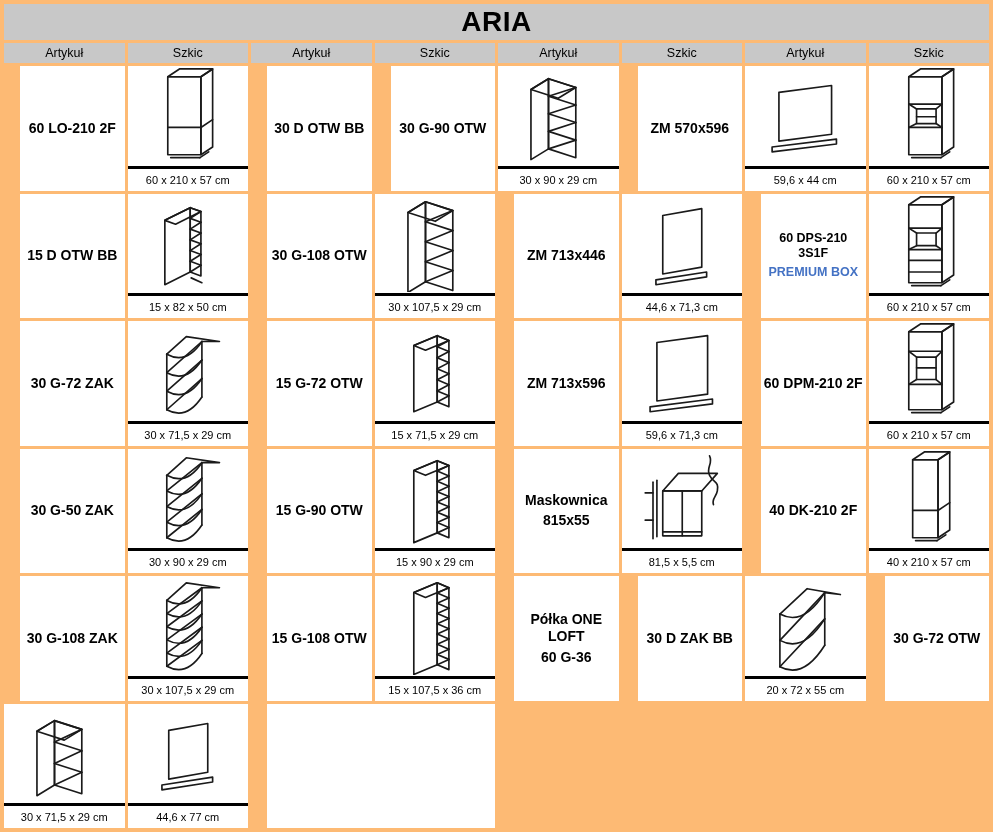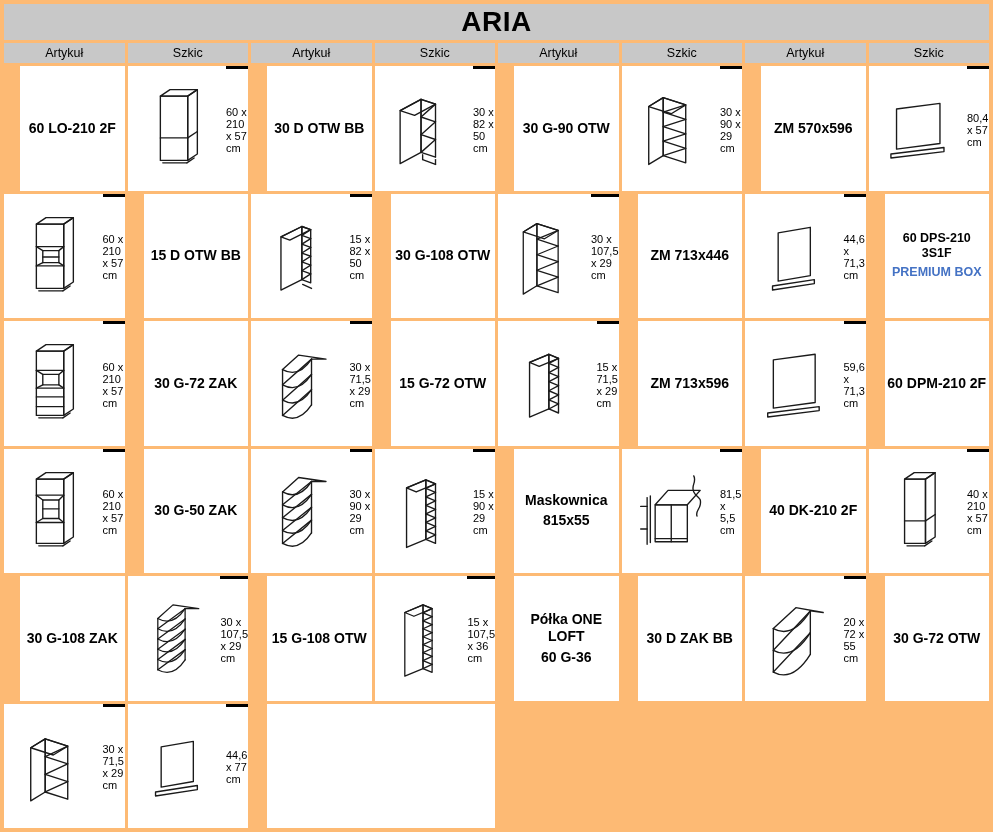--- a/index.html
+++ b/index.html
@@ -23,21 +23,21 @@
     font-size:12.5px;
   }
   .cell{background:#fff;min-width:0;min-height:0;}
   .art{
     display:flex;flex-direction:column;align-items:center;justify-content:center;
     font-weight:bold;font-size:14px;text-align:center;padding:2px;gap:3px;
     box-sizing:border-box;line-height:1.25;margin-left:16px;
   }
   .art.small{font-size:12.5px;}
   .l2.blue{color:#4472c4;}
-  .sk{display:flex;box-sizing:border-box;}
+  .sk{display:flex;flex-direction:column;box-sizing:border-box;}
   .sk .draw{flex:1;display:flex;align-items:center;justify-content:center;overflow:hidden;padding:1px;min-height:0;}
   .sk .draw svg{width:100%;height:100%;display:block;}
   .sk .dims{
     flex:0 0 22px;border-top:3px solid #000;
     display:flex;align-items:center;justify-content:center;
     font-size:11px;
   }
 </style>
 </head>
 <body>
@@ -68,40 +68,20 @@
             <line x1="39" y1="62" x2="73" y2="62"></line>
             <line x1="73" y1="62" x2="85" y2="54"></line>
           </g>
         </svg>
       </div>
       <div class="dims">60 x 210 x 57 cm</div>
     </div>
     <div class="cell art">
       <span>30 D OTW BB</span>
     </div>
-    <div class="cell sk">
-      <div class="draw">
-        <svg viewBox="0 0 120 100" preserveAspectRatio="xMidYMid meet">
-          <g fill="none" stroke="#1a1a1a" stroke-width="1.7" stroke-linejoin="round" stroke-linecap="round">
-            <polygon points="30,28 56,14 74,20 48,34"></polygon>
-            <polygon points="30,28 56,14 56,80 30,94"></polygon>
-            <polygon points="56,14 74,20 74,86 56,80"></polygon>
-            <line x1="56" y1="36" x2="74" y2="42"></line>
-            <line x1="56" y1="58" x2="74" y2="64"></line>
-            <line x1="56" y1="36" x2="74" y2="20"></line>
-            <line x1="56" y1="58" x2="74" y2="42"></line>
-            <line x1="56" y1="80" x2="74" y2="64"></line>
-            <line x1="58" y1="83" x2="58" y2="89"></line>
-            <line x1="58" y1="89" x2="74" y2="95"></line>
-            <line x1="74" y1="95" x2="74" y2="89"></line>
-          </g>
-        </svg>
-      </div>
-      <div class="dims">30 x 82 x 50 cm</div>
-    </div>
     <div class="cell art">
       <span>30 G-90 OTW</span>
     </div>
     <div class="cell sk">
       <div class="draw">
         <svg viewBox="0 0 120 100" preserveAspectRatio="xMidYMid meet">
           <g fill="none" stroke="#1a1a1a" stroke-width="1.7" stroke-linejoin="round" stroke-linecap="round">
             <polygon points="32,23 50,12 78,21 60,32"></polygon>
             <polygon points="32,23 50,12 50,84 32,95"></polygon>
             <polygon points="50,12 78,21 78,93 50,84"></polygon>
@@ -122,21 +102,21 @@
     </div>
     <div class="cell sk">
       <div class="draw">
         <svg viewBox="0 0 120 100" preserveAspectRatio="xMidYMid meet">
           <g fill="none" stroke="#1a1a1a" stroke-width="1.7" stroke-linejoin="round" stroke-linecap="round">
             <polygon points="33,26 87,19 87,69 33,76"></polygon>
             <polygon points="26,82 92,74 92,79 26,87"></polygon>
           </g>
         </svg>
       </div>
-      <div class="dims">80,4 x 57 cm</div>
+      <div class="dims">59,6 x 44 cm</div>
     </div>
     <div class="cell sk">
       <div class="draw">
         <svg viewBox="0 0 120 100" preserveAspectRatio="xMidYMid meet">
           <g fill="none" stroke="#1a1a1a" stroke-width="1.7" stroke-linejoin="round" stroke-linecap="round">
             <polygon points="39,10 51,2 85,2 73,10"></polygon>
             <polygon points="73,10 85,2 85,82 73,90"></polygon>
             <polygon points="39,10 73,10 73,90 39,90"></polygon>
             <line x1="42" y1="93" x2="72" y2="93"></line>
             <line x1="72" y1="93" x2="81" y2="87"></line>
@@ -346,20 +326,23 @@
             <path d="M38,74 Q58,85 74,61"></path>
             <path d="M38,90 Q58,101 74,77"></path>
             <line x1="38" y1="42" x2="74" y2="13"></line>
             <line x1="38" y1="58" x2="74" y2="29"></line>
             <line x1="38" y1="74" x2="74" y2="45"></line>
             <line x1="38" y1="90" x2="74" y2="61"></line>
           </g>
         </svg>
       </div>
       <div class="dims">30 x 90 x 29 cm</div>
+    </div>
+    <div class="cell art">
+      <span>15 G-90 OTW</span>
     </div>
     <div class="cell sk">
       <div class="draw">
         <svg viewBox="0 0 120 100" preserveAspectRatio="xMidYMid meet">
           <g fill="none" stroke="#1a1a1a" stroke-width="1.7" stroke-linejoin="round" stroke-linecap="round">
             <polygon points="38,21 62,11 74,16 50,26"></polygon>
             <polygon points="38,21 62,11 62,85 38,95"></polygon>
             <polygon points="62,11 74,16 74,90 62,85"></polygon>
             <line x1="62" y1="21.57142857142857" x2="74" y2="26.57142857142857"></line>
             <line x1="62" y1="32.14285714285714" x2="74" y2="37.14285714285714"></line>

